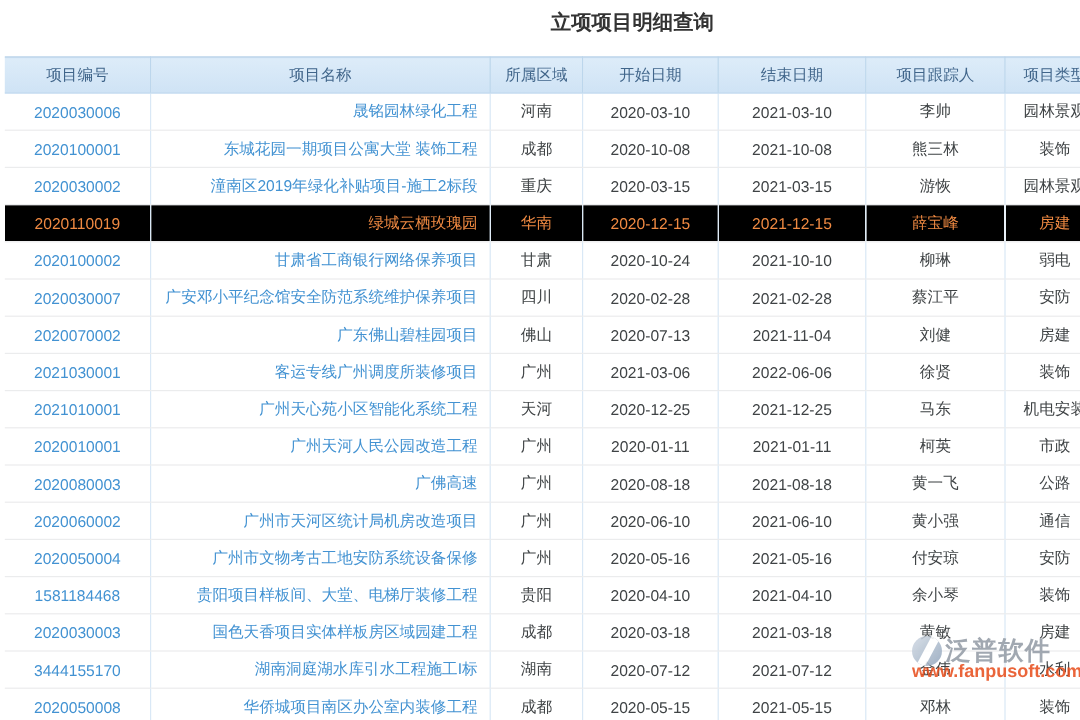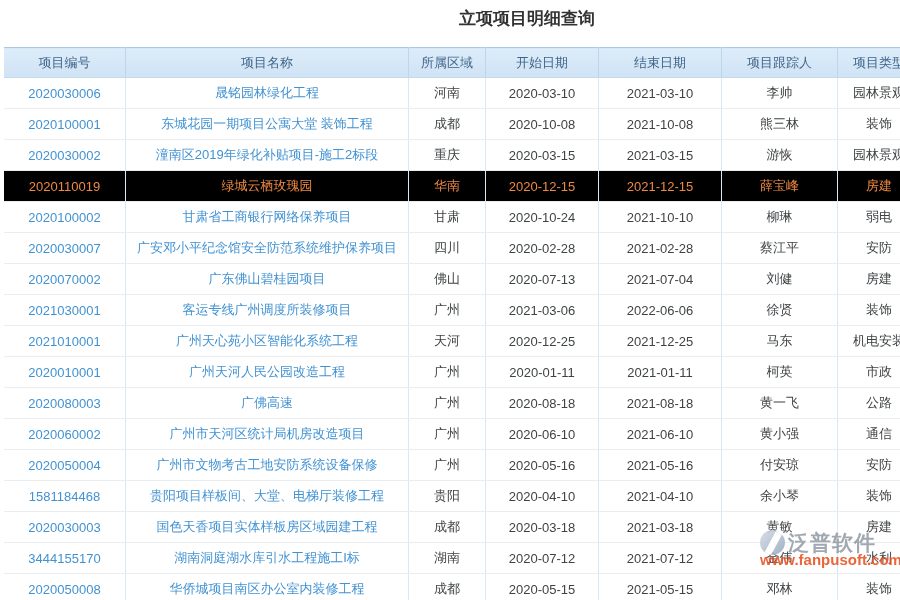--- a/index.html
+++ b/index.html
@@ -29,21 +29,21 @@
     border-top:1px solid #aac8e4; border-bottom:1px solid #c2d9ee;
     border-right:1px solid #bcd6ec; text-align:center; white-space:nowrap;
   }
   thead th:last-child { border-right:none; }
   tbody td {
     height:28px; text-align:center; color:#3f4345; white-space:nowrap;
     overflow:hidden; border-right:1px solid #d9e8f6; border-bottom:1px solid #ebeced;
     background:#ffffff;
   }
   tbody td:last-child { border-right:none; }
-  tbody td.col-name { text-align:center; padding:0 10px; }
+  tbody td.col-name { text-align:right; padding:0 10px; }
   .link { color:#4292d2; cursor:pointer; }
   tr.highlighted td { background:#000000; color:#f08a42; }
   tr.highlighted .link { color:#f08a42; }
   
   .watermark {
     position:absolute; left:760px; top:530px; width:140px; z-index:5;
     pointer-events:none; opacity:0.88; line-height:1.1;
   }
   .wm-top { display:flex; align-items:center; }
   .wm-logo {
@@ -129,21 +129,21 @@
           <td class="col-start">2020-02-28</td>
           <td class="col-end">2021-02-28</td>
           <td class="col-tracker">蔡江平</td>
           <td class="col-type">安防</td>
         </tr>
         <tr>
           <td class="col-code"><span class="link">2020070002</span></td>
           <td class="col-name"><span class="link">广东佛山碧桂园项目</span></td>
           <td class="col-region">佛山</td>
           <td class="col-start">2020-07-13</td>
-          <td class="col-end">2021-07-04</td>
+          <td class="col-end">2021-11-04</td>
           <td class="col-tracker">刘健</td>
           <td class="col-type">房建</td>
         </tr>
         <tr>
           <td class="col-code"><span class="link">2021030001</span></td>
           <td class="col-name"><span class="link">客运专线广州调度所装修项目</span></td>
           <td class="col-region">广州</td>
           <td class="col-start">2021-03-06</td>
           <td class="col-end">2022-06-06</td>
           <td class="col-tracker">徐贤</td>

